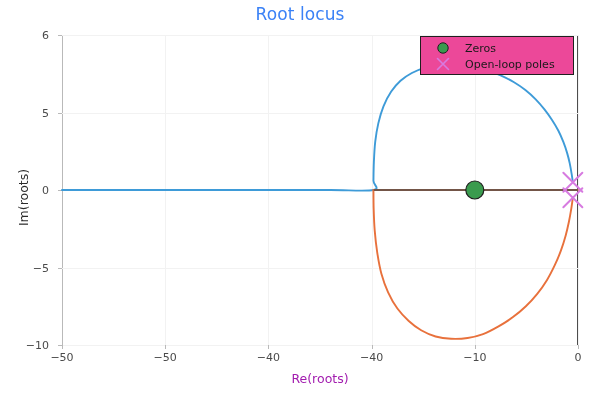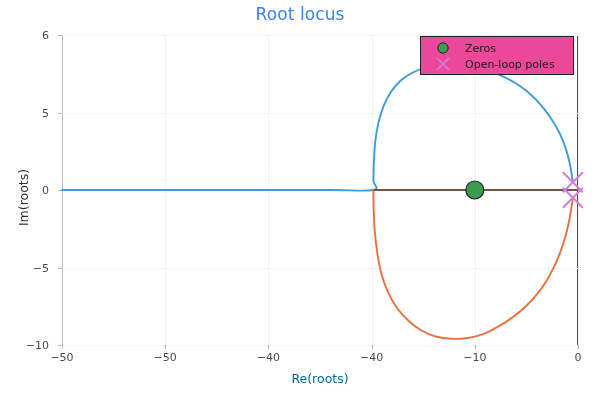--- a/index.html
+++ b/index.html
@@ -46,21 +46,21 @@
     position:absolute;top:351px;font-size:11px;color:#4a4a4a;
     transform:translateX(-50%);white-space:nowrap;
   }
   .ytick-label{
     position:absolute;right:551px;font-size:11px;color:#4a4a4a;
     transform:translateY(-50%);white-space:nowrap;text-align:right;
   }
 
   .xlabel{
     position:absolute;left:62px;width:516px;top:371px;
-    text-align:center;font-size:12.5px;color:#0369a1;
+    text-align:center;font-size:12.5px;color:#a21caf;
   }
   .ylabel{
     position:absolute;left:-52px;top:190px;width:150px;
     text-align:center;font-size:12.5px;color:#2b2b2b;
     transform:rotate(-90deg);transform-origin:center center;
   }
 
   svg.curves{position:absolute;left:0;top:0;width:600px;height:400px;overflow:visible;}
 
   .legend{

